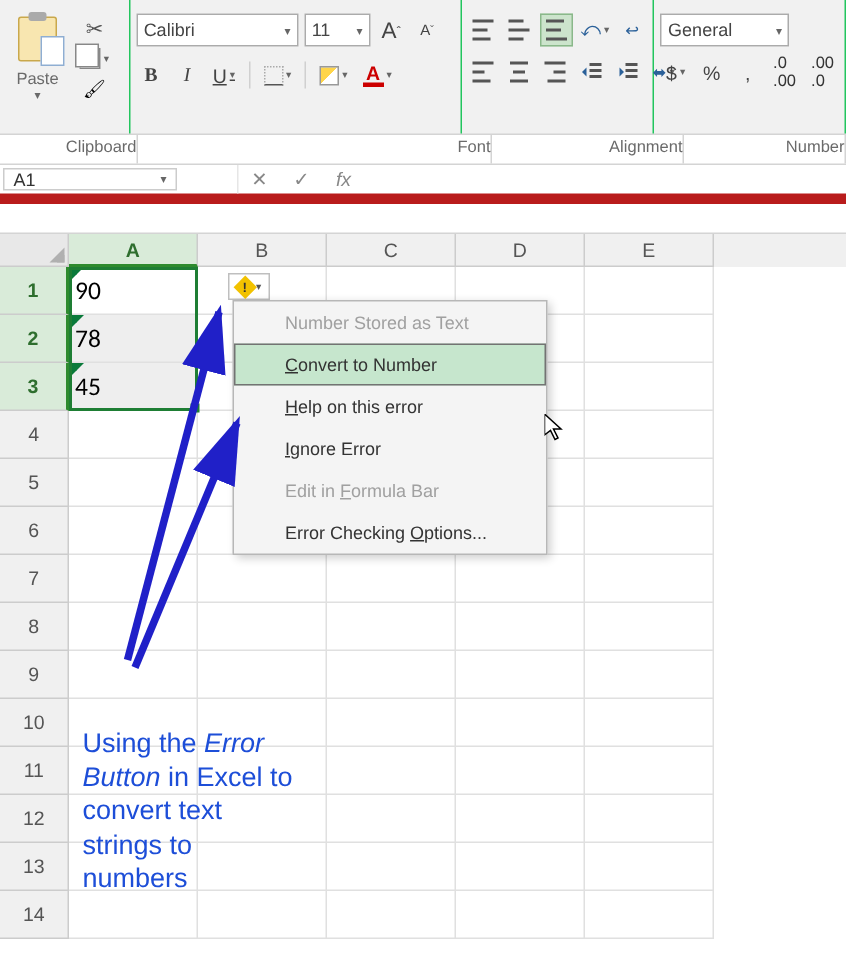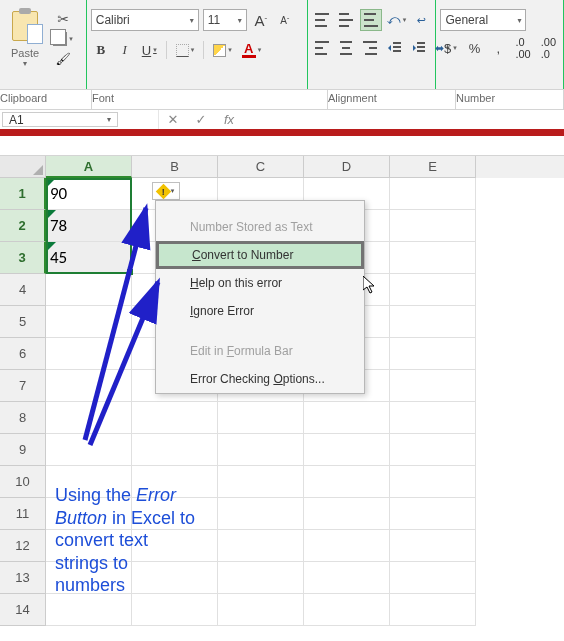--- a/index.html
+++ b/index.html
@@ -56,21 +56,21 @@
   .indent-r::after { border-left-color: #2a6099; left: 2px; }
   .rotate-icon { font-size: 13px; color: #2a6099; }
 
   
   .number .row { display: flex; gap: 4px; margin-bottom: 3px; }
   .numfmt { width: 86px; }
   .dec-icon { font-size: 11px; color: #333; position: relative; }
 
   
   .labels { display: flex; height: 20px; border-bottom: 1px solid #d4d4d4; }
-  .labels > div { border-right: 1px solid #d4d4d4; font-size: 11px; color: #6a6a6a; text-align: left; position: relative; padding-top: 2px; }
+  .labels > div { border-right: 1px solid #d4d4d4; font-size: 11px; color: #6a6a6a; text-align: right; position: relative; padding-top: 2px; }
   .lg { flex: none; }
   .lg .dialog-launcher { position: absolute; right: 3px; bottom: 3px; width: 8px; height: 8px; }
 
   
   .fbar { height: 26px; display: flex; align-items: stretch; border-bottom: 7px solid #b91c1c; background: #fff; }
   .namebox { width: 116px; border: 1px solid #ccc; margin: 2px; display: flex; align-items: center; padding: 0 6px; font-size: 12px; color: #333; background: #fff; }
   .namebox .caret { margin-left: auto; font-size: 8px; color: #666; }
   .fbar-btns { display: flex; align-items: center; border-left: 1px solid #e6e6e6; }
   .fbar-btn { width: 28px; height: 100%; display: flex; align-items: center; justify-content: center; color: #888; font-size: 13px; }
   .fbar-input { flex: 1; border: none; padding: 0 8px; font-size: 13px; color: #333; outline: none; }
@@ -96,22 +96,22 @@
   
   .error-btn { position: absolute; width: 28px; height: 18px; background: #fff; border: 1px solid #bfbfbf; display: flex; align-items: center; justify-content: center; gap: 2px; }
   .error-btn .diamond { width: 11px; height: 11px; background: #f2c200; transform: rotate(45deg); display: flex; align-items: center; justify-content: center; }
   .error-btn .diamond::after { content: "!"; transform: rotate(-45deg); font-size: 9px; font-weight: bold; color: #333; }
   .error-btn .caret { font-size: 7px; color: #555; }
 
   
   .menu { position: absolute; background: #f4f4f4; border: 1px solid #b7b7b7; box-shadow: 2px 2px 6px rgba(0,0,0,0.2); width: 210px; }
   .menu-item { height: 28px; display: flex; align-items: center; padding: 0 16px; font-size: 12px; color: #333; border-left: 26px solid #f4f4f4; position: relative; left: -26px; width: 210px; padding-left: 10px; }
   .menu-item { width: auto; left: 0; border-left: none; padding-left: 34px; }
-  .menu-item.disabled { color: #a0a0a0; margin-top: 12px; }
-  .menu-item.hover { background: #c6e6cd; border: 3px solid #737373; padding-left: 33px; height: 28px; }
+  .menu-item.disabled { color: #a0a0a0; }
+  .menu-item.hover { background: #c6e6cd; border: 1px solid #737373; padding-left: 33px; height: 28px; }
   .menu-item .ul { text-decoration: underline; }
 
   
   .annotation { position: absolute; color: #1d4ed8; font-size: 18px; font-family: Verdana, sans-serif; line-height: 1.25; margin-top: 40px; }
   .annotation .it { font-style: italic; }
   svg.arrows { position: absolute; top: 0; left: 0; pointer-events: none; }
 
   
   .cursor-pointer { position: absolute; width: 16px; height: 20px; }
 </style>

